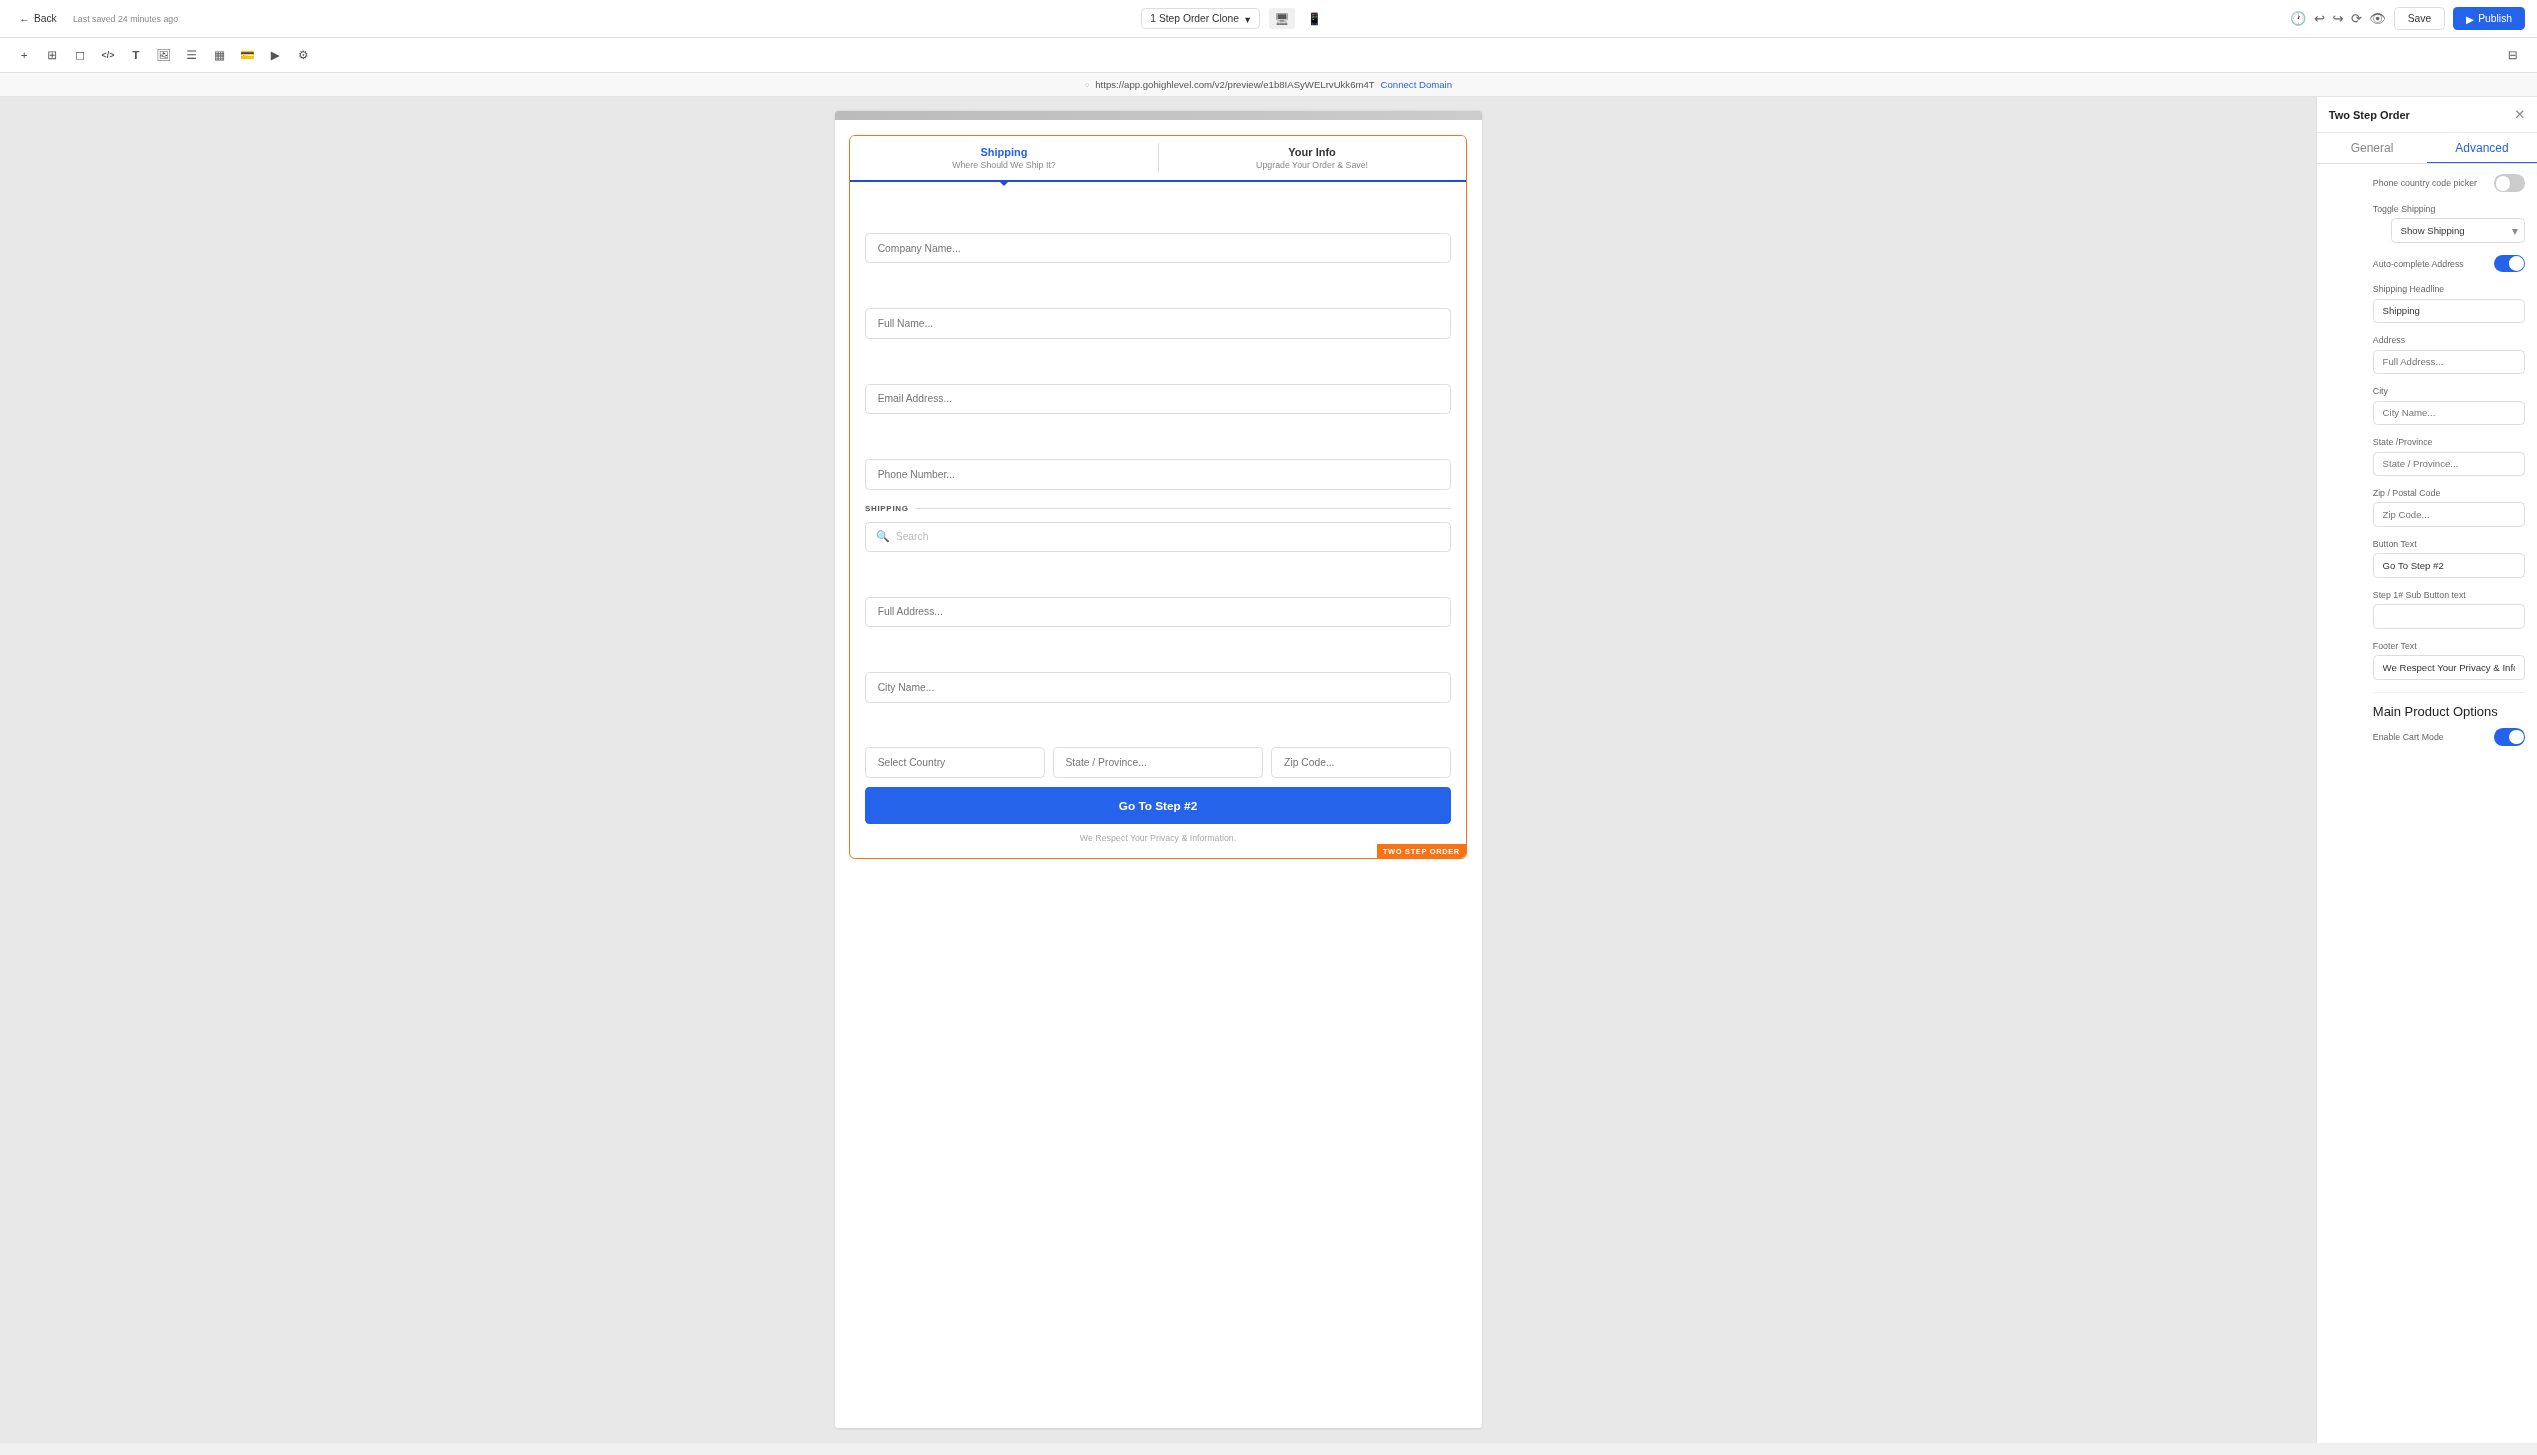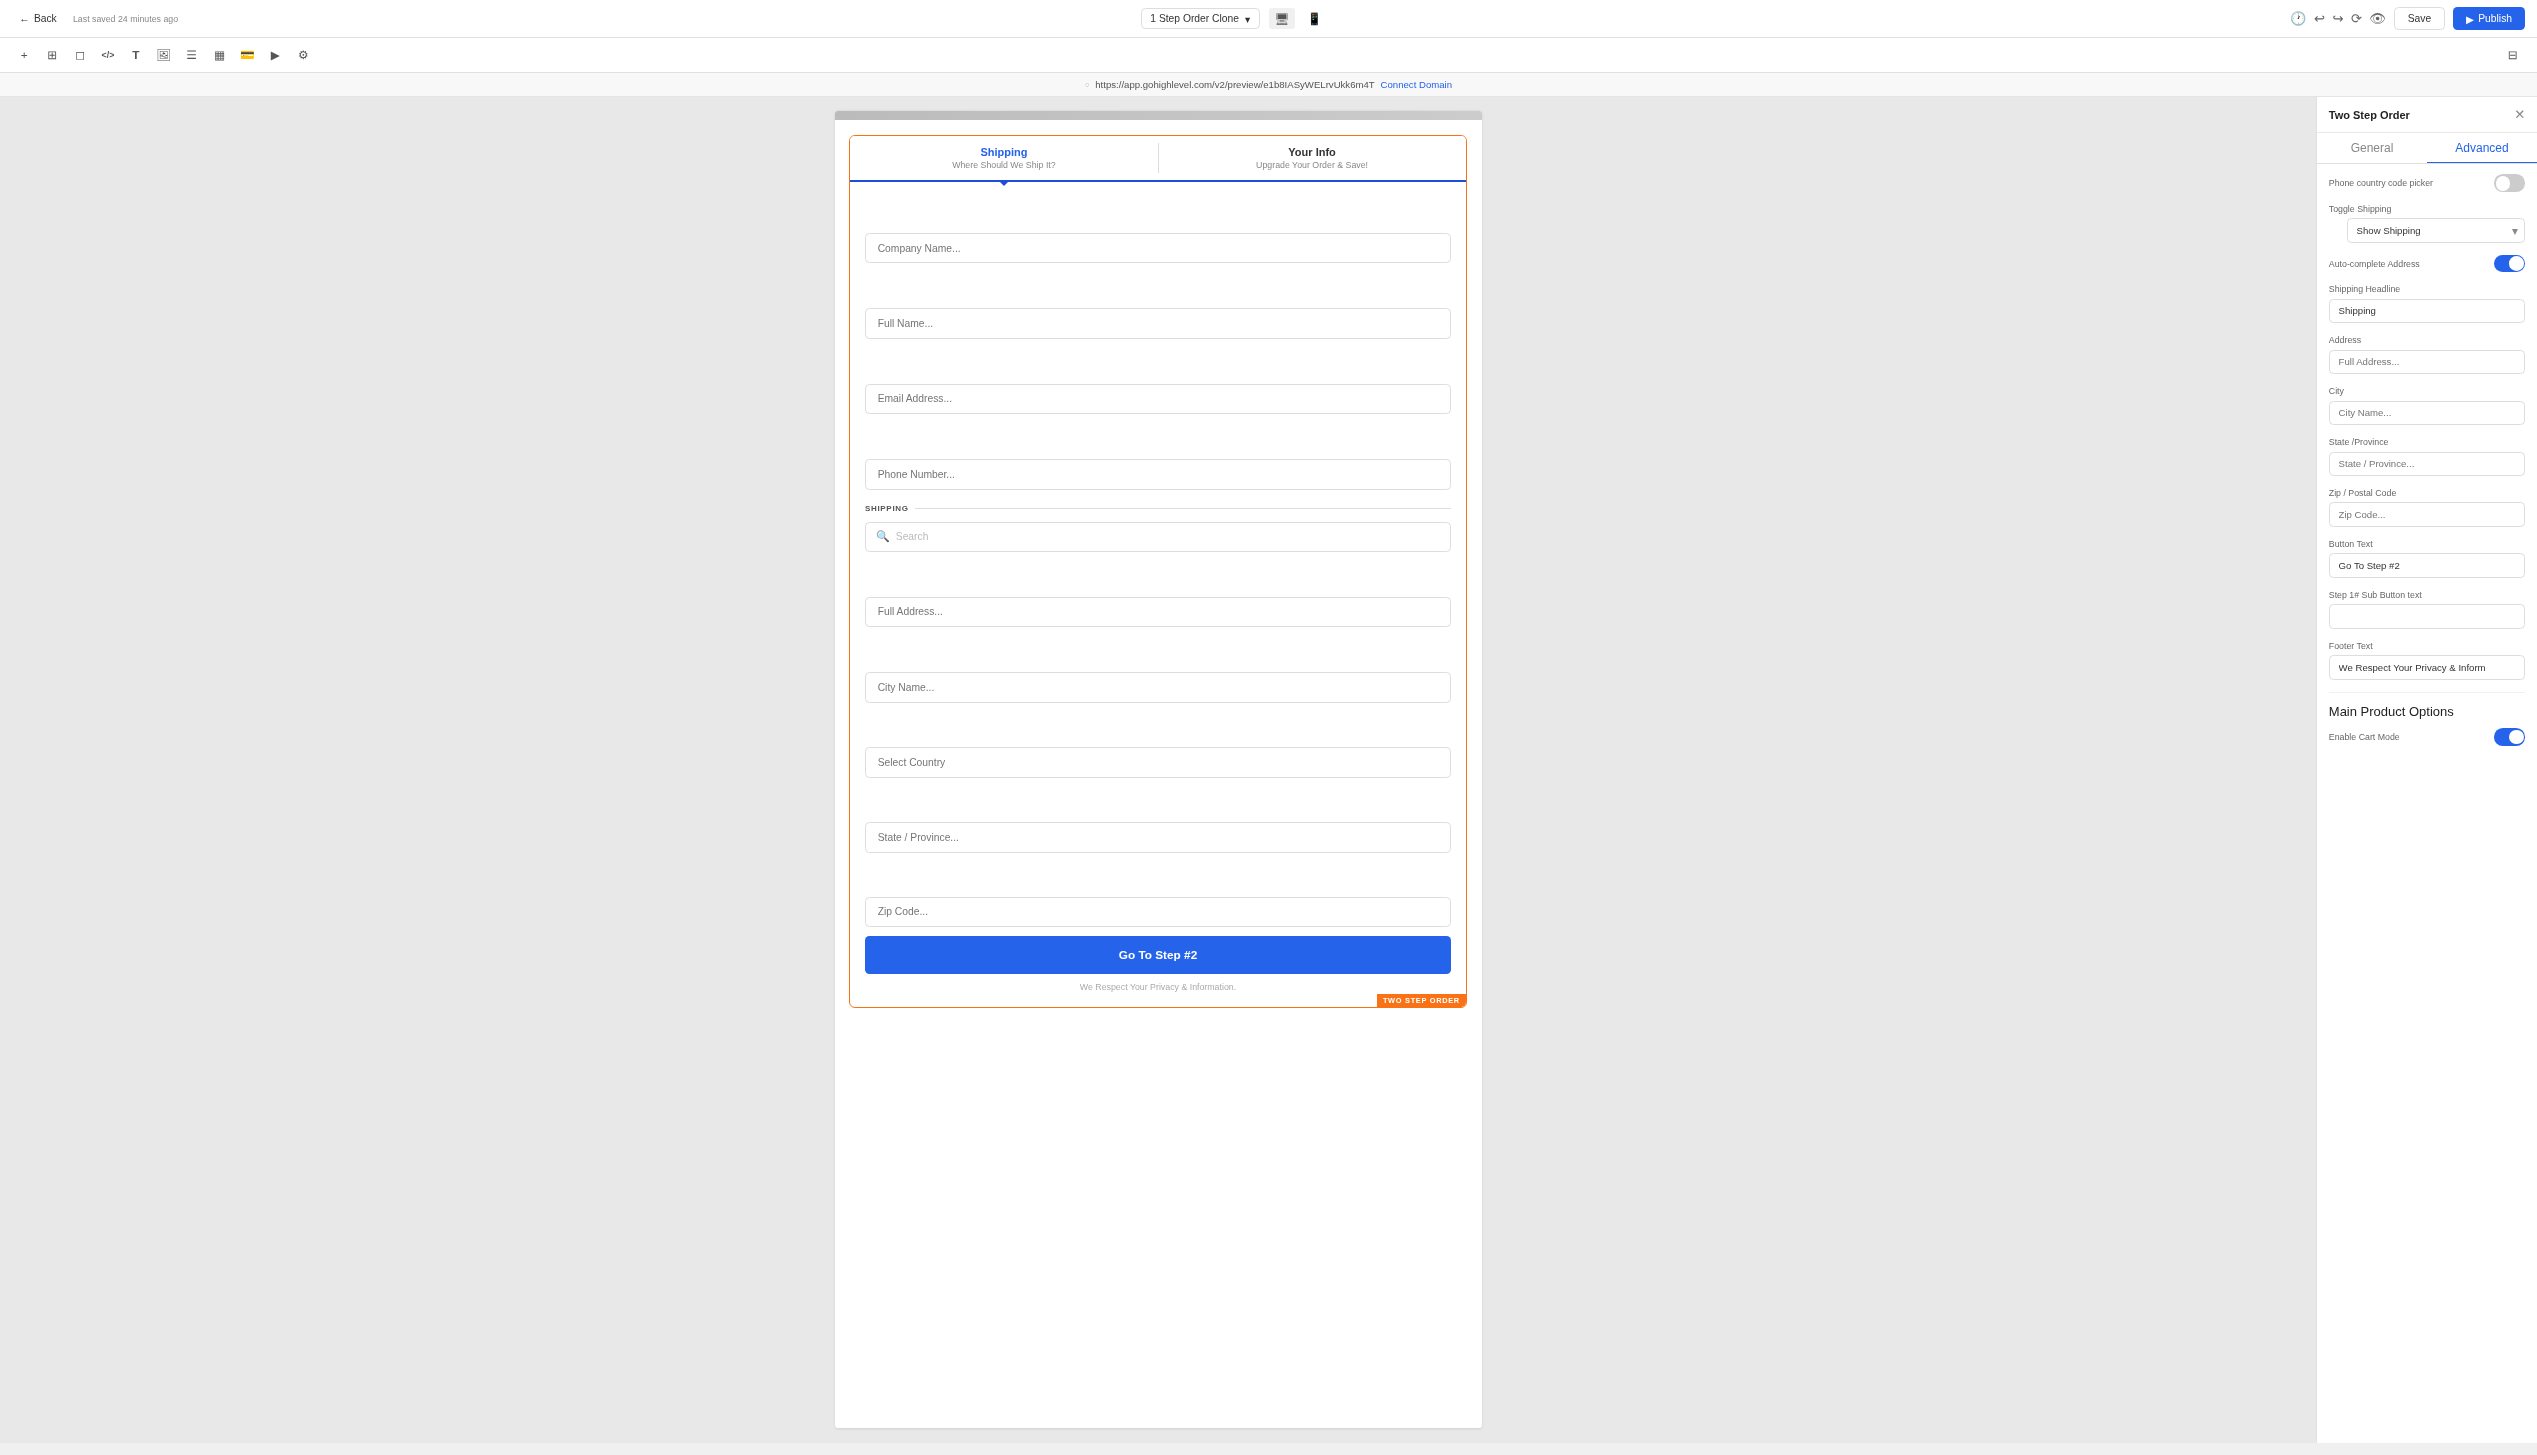--- a/index.html
+++ b/index.html
@@ -103,21 +103,21 @@
     }
     .shipping-label::after {
       content: ''; flex: 1; height: 0.7px; background: #ddd;
     }
     .search-row {
       display: flex; align-items: center; border: 0.7px solid #ddd; border-radius: 4.4px;
       padding: 7.4px 10.3px; gap: 5.9px; margin-bottom: 8.8px; background: #fff;
     }
     .search-icon-sm { color: #aaa; font-size: 11px; }
     .search-placeholder { font-size: 10.3px; color: #bbb; }
-    .address-row { display: flex; gap: 8px; margin-bottom: 8.8px; flex-direction: column; }
+    .address-row { display: flex; gap: 8px; margin-bottom: 8.8px; }
     .address-row .form-input { margin-bottom: 0; }
     .go-btn {
       width: 100%; padding: 11.8px; background: #2563eb; color: #fff; border: none;
       border-radius: 4.4px; font-size: 11.8px; font-weight: 600; cursor: pointer; margin-bottom: 8.8px;
     }
     .footer-note { text-align: center; font-size: 8.8px; color: #aaa; }
     .two-step-badge {
       position: absolute; bottom: 0; right: 0; background: #f97316; color: #fff;
       font-size: 7.4px; font-weight: 700; padding: 2.2px 5.9px; letter-spacing: 0.7px;
     }
@@ -131,21 +131,21 @@
       padding: 10.3px 11.8px; border-bottom: 0.7px solid #e8e8e8;
     }
     .panel-title { font-size: 11px; font-weight: 600; color: #222; }
     .panel-close { cursor: pointer; color: #888; font-size: 13.2px; }
     .panel-tabs { display: flex; border-bottom: 0.7px solid #e0e0e0; }
     .panel-tab {
       flex: 1; text-align: center; padding: 7.4px; font-size: 12px; cursor: pointer; color: #888;
     }
     .panel-tab.active { color: #2563eb; border-bottom: 1.5px solid #2563eb; font-weight: 500; }
 
-    .panel-body { padding: 10.3px 11.8px; }
+    .panel-body { padding: 10.3px 11.8px; margin-left: 44px; }
     .panel-row { margin-bottom: 11.8px; }
     .panel-label { font-size: 8.8px; color: #666; margin-bottom: 4.4px; }
     .panel-input {
       width: 100%; padding: 5.9px 8.8px; border: 0.7px solid #ddd; border-radius: 4.4px;
       font-size: 9.6px; color: #333; outline: none; background: #fff;
     }
     .panel-select-wrapper { position: relative; padding-left: 18px; }
     .panel-select {
       width: 100%; padding: 5.9px 8.8px; border: 0.7px solid #ddd; border-radius: 4.4px;
       font-size: 9.6px; color: #333; appearance: none; background: #fff; cursor: pointer;

